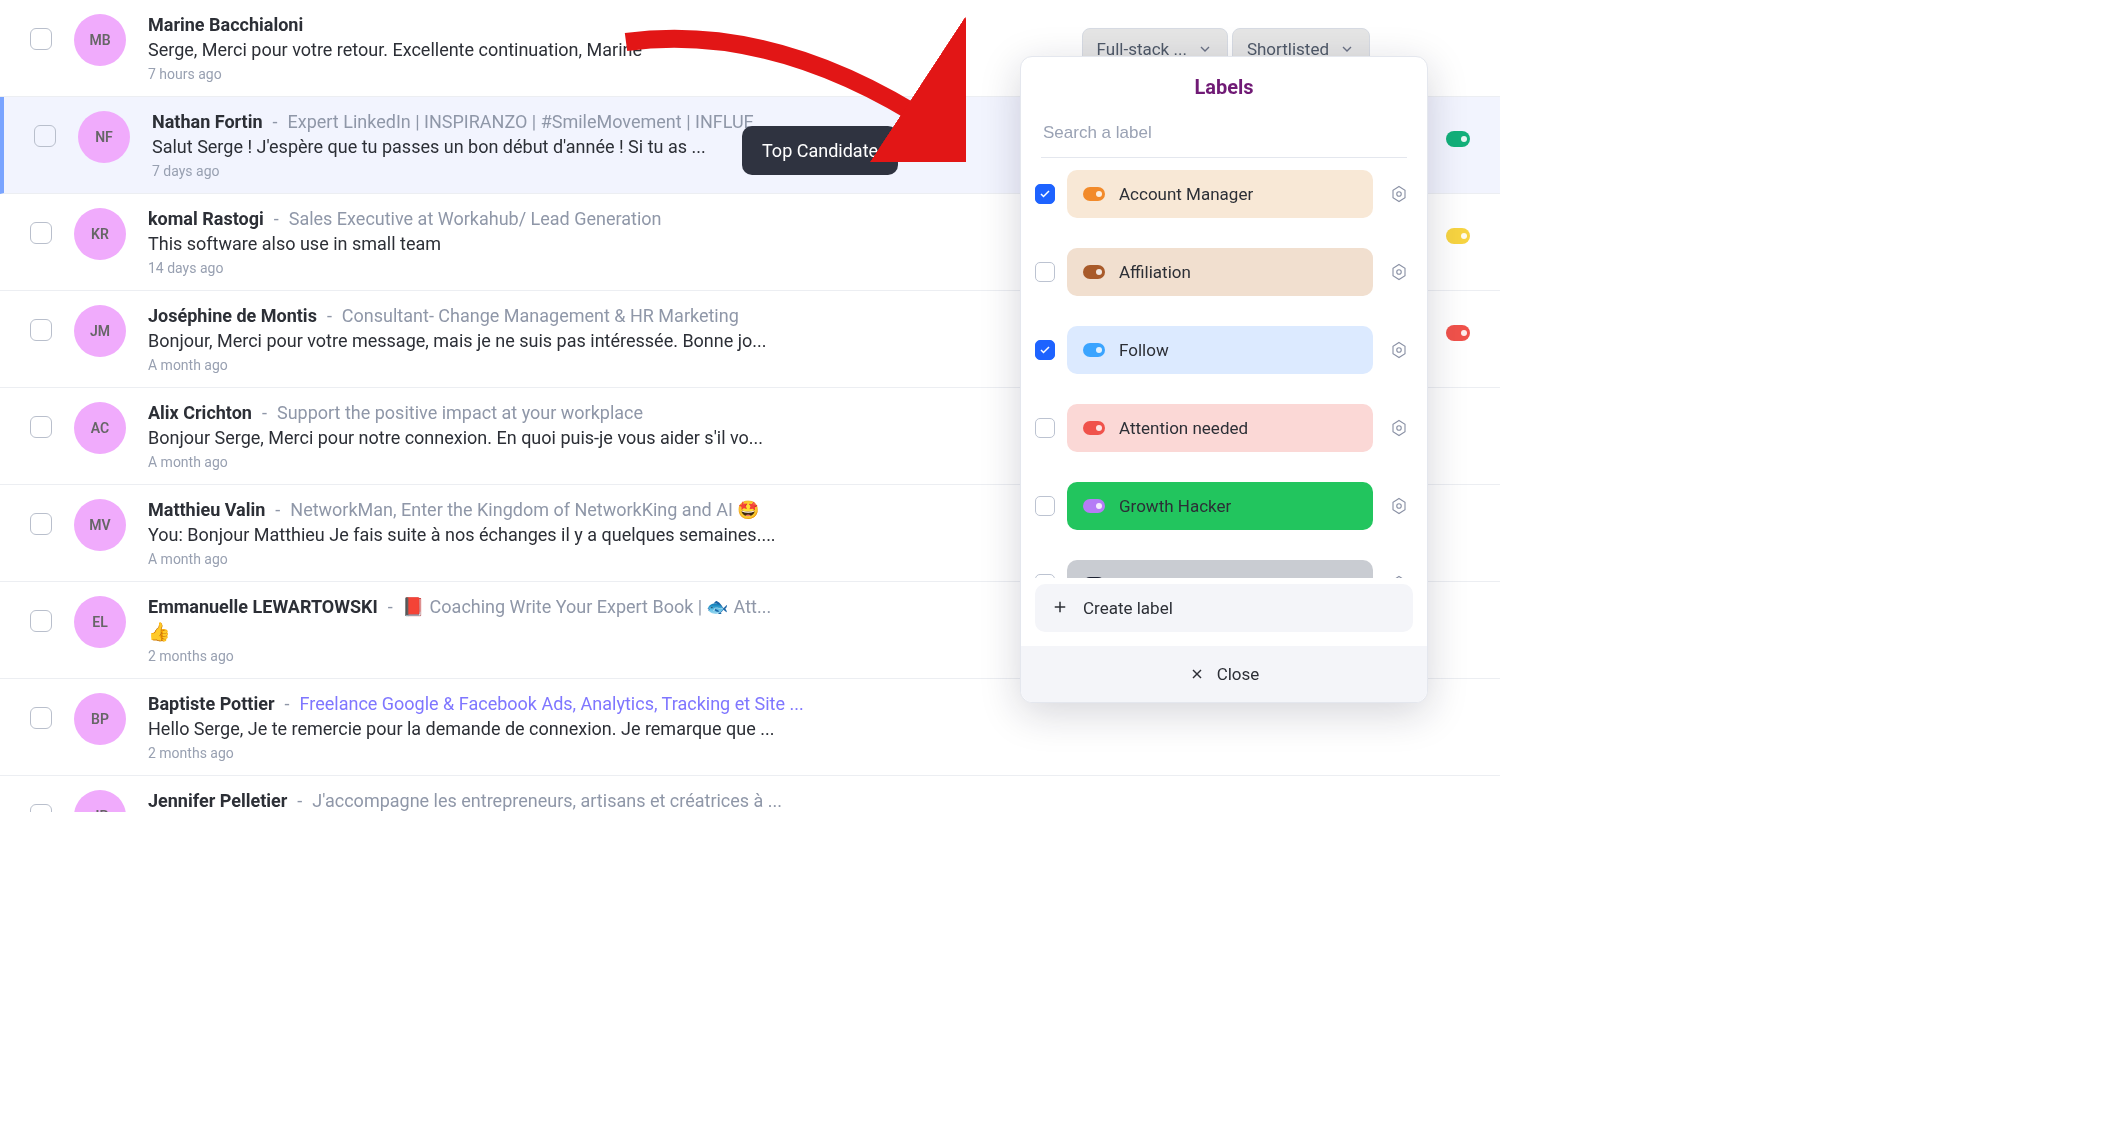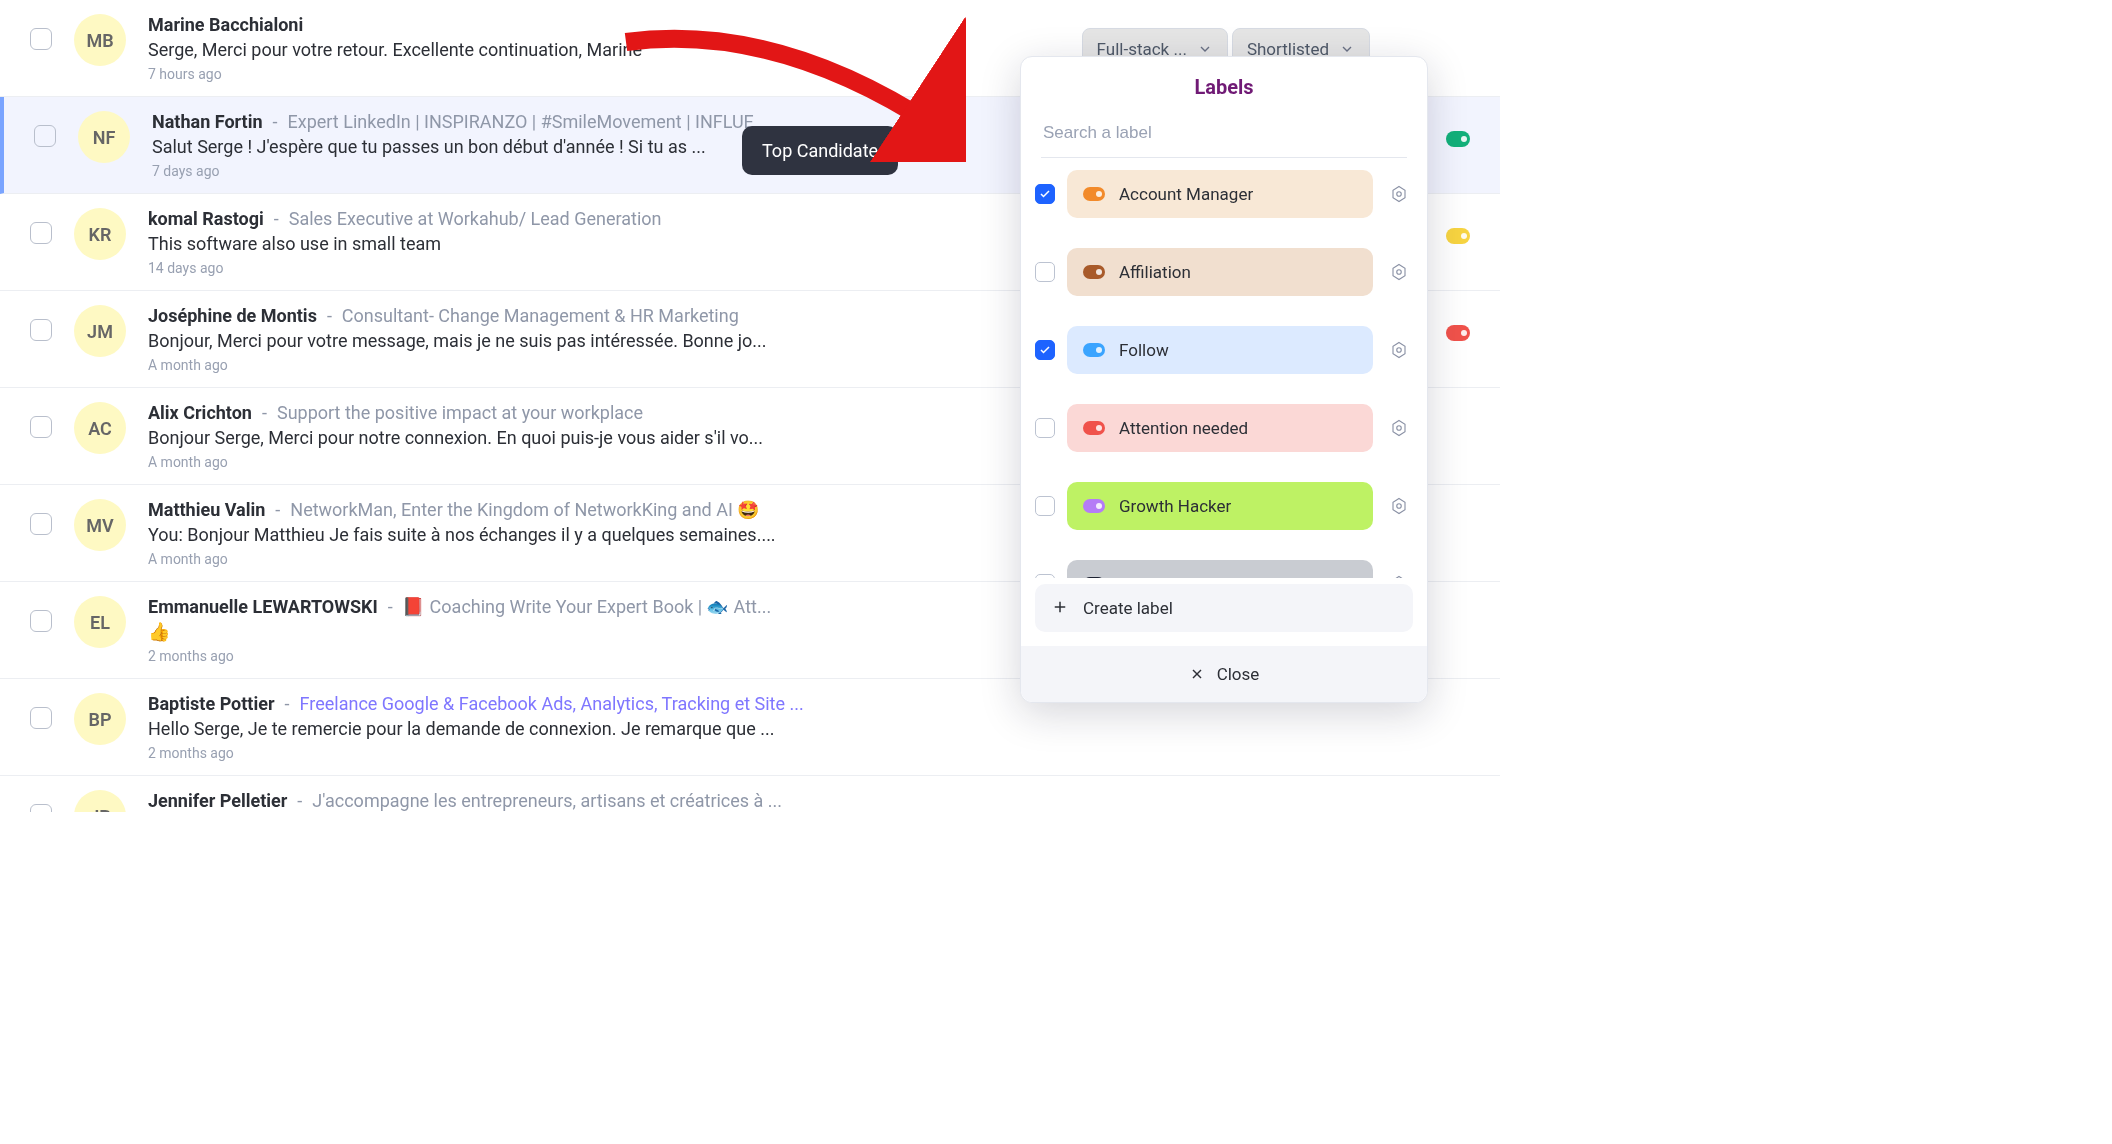--- a/index.html
+++ b/index.html
@@ -6,21 +6,21 @@
   html, body { width: 1500px; height: 812px; overflow: hidden; font-family: -apple-system, BlinkMacSystemFont, "Segoe UI", Roboto, Helvetica, Arial, sans-serif; background:#fff; color:#222; }
   .app { position:relative; width:100%; height:100%; }
   .dropdowns { position:absolute; top:28px; right:130px; display:flex; gap:4px; z-index:5; }
   .dropdown { border:1px solid #d7dbe3; border-radius:8px; background:#e5e5e5; padding:10px 14px; display:flex; align-items:center; gap:10px; color:#4f5968; font-size:17px; cursor:pointer; min-width:122px; justify-content:space-between; }
   .chev { width:16px; height:16px; }
   .list { position:absolute; top:0; left:0; right:0; bottom:0; }
   .row { display:flex; align-items:flex-start; padding:14px 18px 14px 30px; border-bottom:1px solid #eceef2; gap:22px; position:relative; }
   .row.selected { background:#f2f4fe; border-left:4px solid #7aa4ff; }
   .row .bluebar { width:4px; height:100%; position:absolute; left:0; top:0; background:#4c7cff; opacity:0; }
   .checkbox { width:22px; height:22px; border:1.5px solid #b9bfcc; border-radius:6px; margin-top:14px; flex-shrink:0; cursor:pointer; }
-  .avatar { width:52px; height:52px; border-radius:50%; background:#fef9c3; flex-shrink:0; display:flex; align-items:center; justify-content:center; color:#666; font-weight:600; font-size:18px; }
+  .avatar { width:52px; height:52px; border-radius:50%; background:#f0abfc; flex-shrink:0; display:flex; align-items:center; justify-content:center; color:#666; font-weight:600; font-size:14px; }
   .content { flex:1; min-width:0; }
   .line1 { display:flex; gap:10px; align-items:center; font-size:18px; }
   .name { font-weight:700; color:#2c2f36; white-space:nowrap; }
   .headline { color:#8f97a8; white-space:nowrap; overflow:hidden; text-overflow:ellipsis; }
   .headline-link { color:#7f76ff; }
   .preview { font-size:18px; color:#2c2f36; margin-top:4px; white-space:nowrap; overflow:hidden; text-overflow:ellipsis; }
   .time { font-size:14px; color:#98a0b1; margin-top:6px; }
   .chips { position:absolute; right:30px; top:34px; display:flex; gap:6px; align-items:center; }
   .chip { width:24px; height:16px; border-radius:8px; position:relative; }
   .chip::after { content:''; position:absolute; right:3px; top:5px; width:6px; height:6px; border-radius:50%; background:rgba(255,255,255,.9); }
@@ -271,21 +271,21 @@
           </div>
           <div class="gear">
             <svg width="18" height="18" viewBox="0 0 24 24" fill="none" stroke="#8a91a5" stroke-width="1.5">
               <polygon points="12 2 20 7 20 17 12 22 4 17 4 7"></polygon>
               <circle cx="12" cy="12" r="3"></circle>
             </svg>
           </div>
         </div>
         <div class="label-row">
           <div class="ck"></div>
-          <div class="label-pill" style="background: #bef264;">
+          <div class="label-pill" style="background: #22c55e;">
             <div class="dot" style="background: rgb(181, 124, 246);"></div>
             <span>Growth Hacker</span>
           </div>
           <div class="gear">
             <svg width="18" height="18" viewBox="0 0 24 24" fill="none" stroke="#8a91a5" stroke-width="1.5">
               <polygon points="12 2 20 7 20 17 12 22 4 17 4 7"></polygon>
               <circle cx="12" cy="12" r="3"></circle>
             </svg>
           </div>
         </div>

